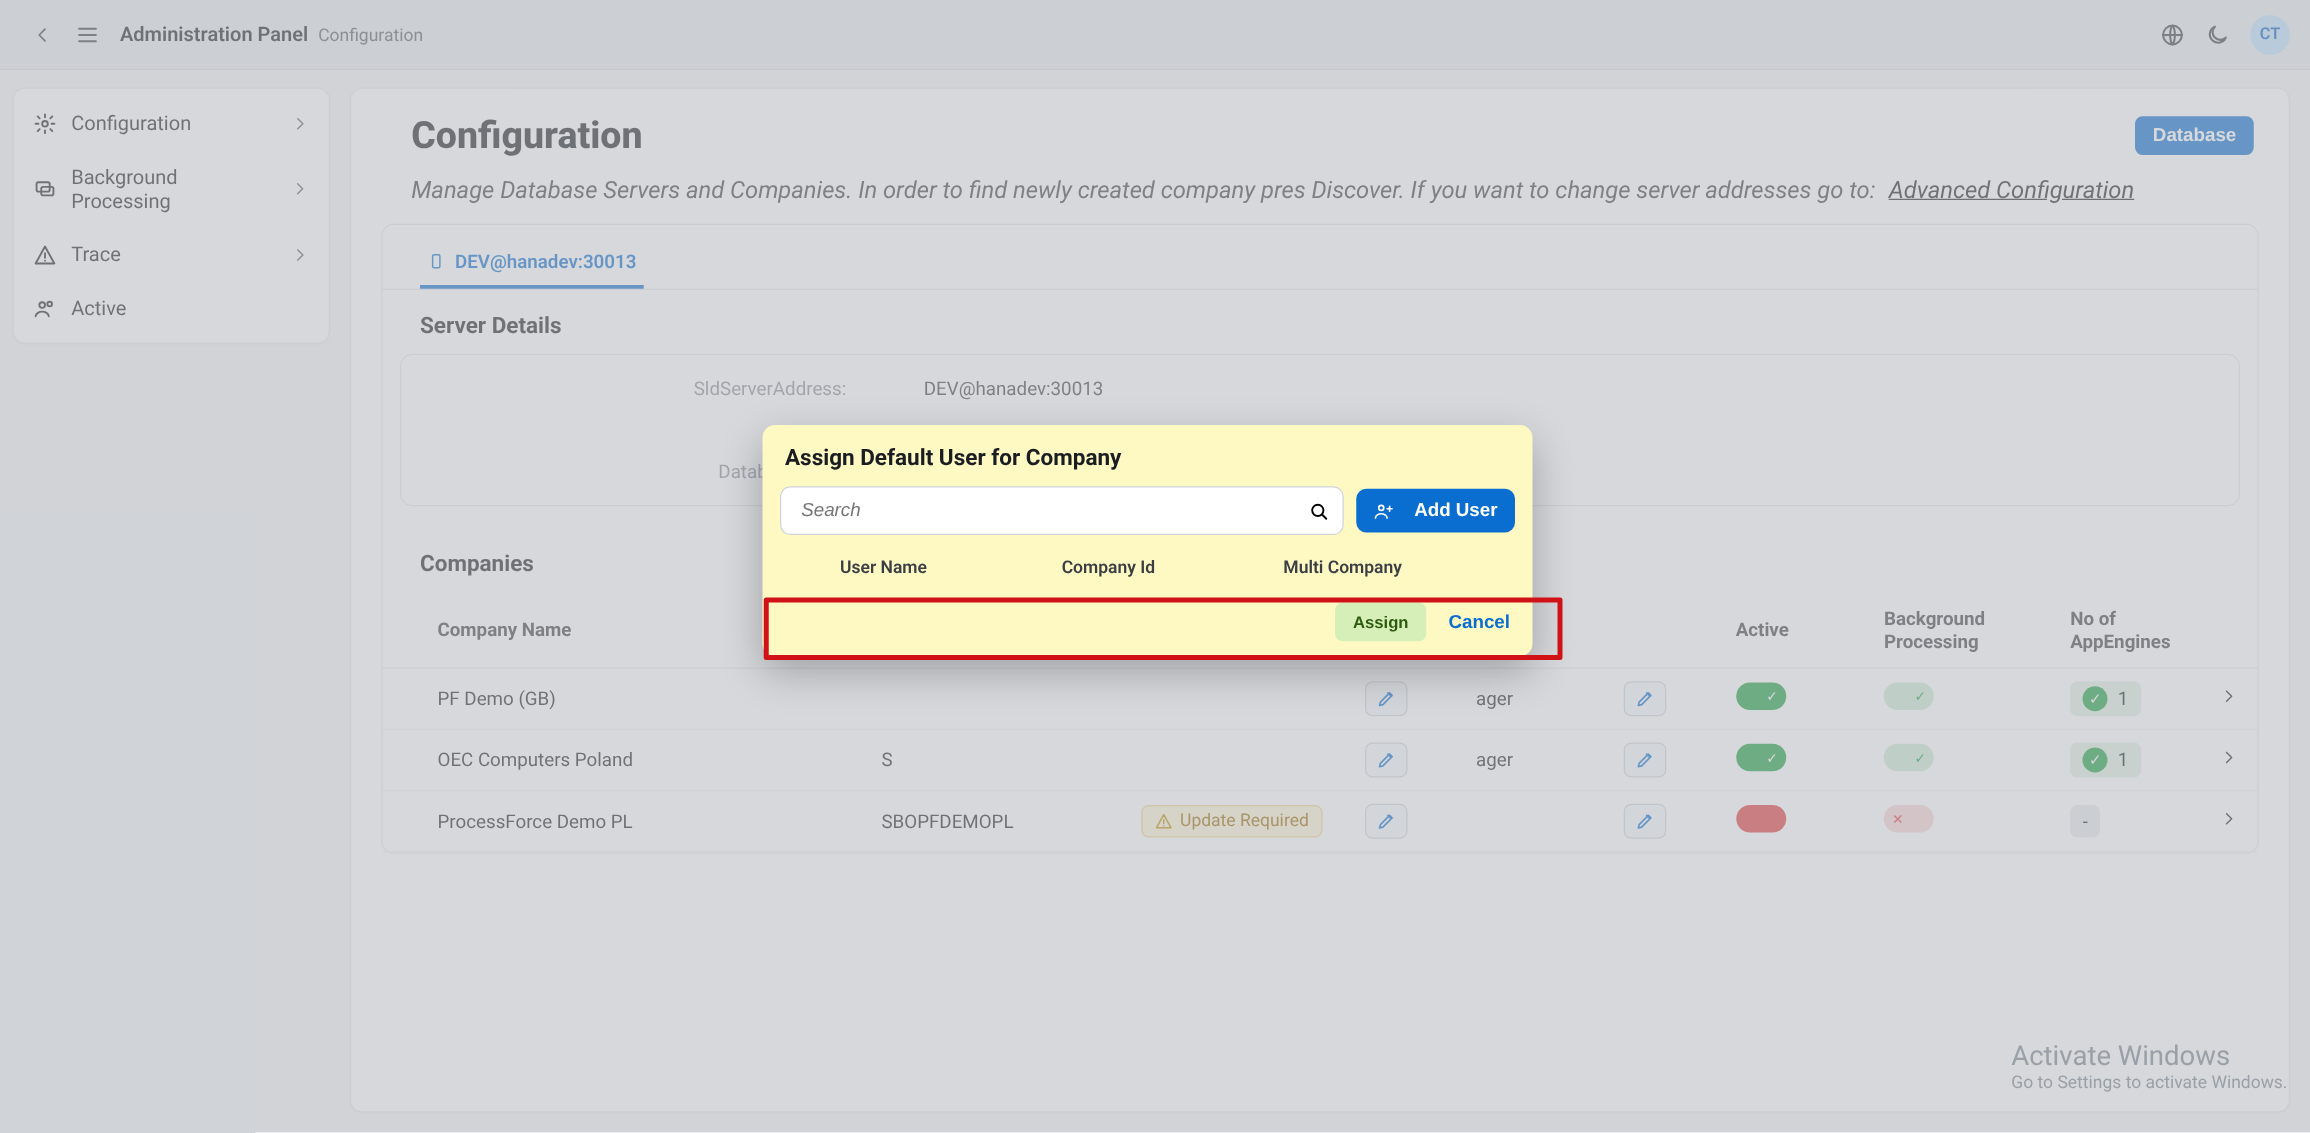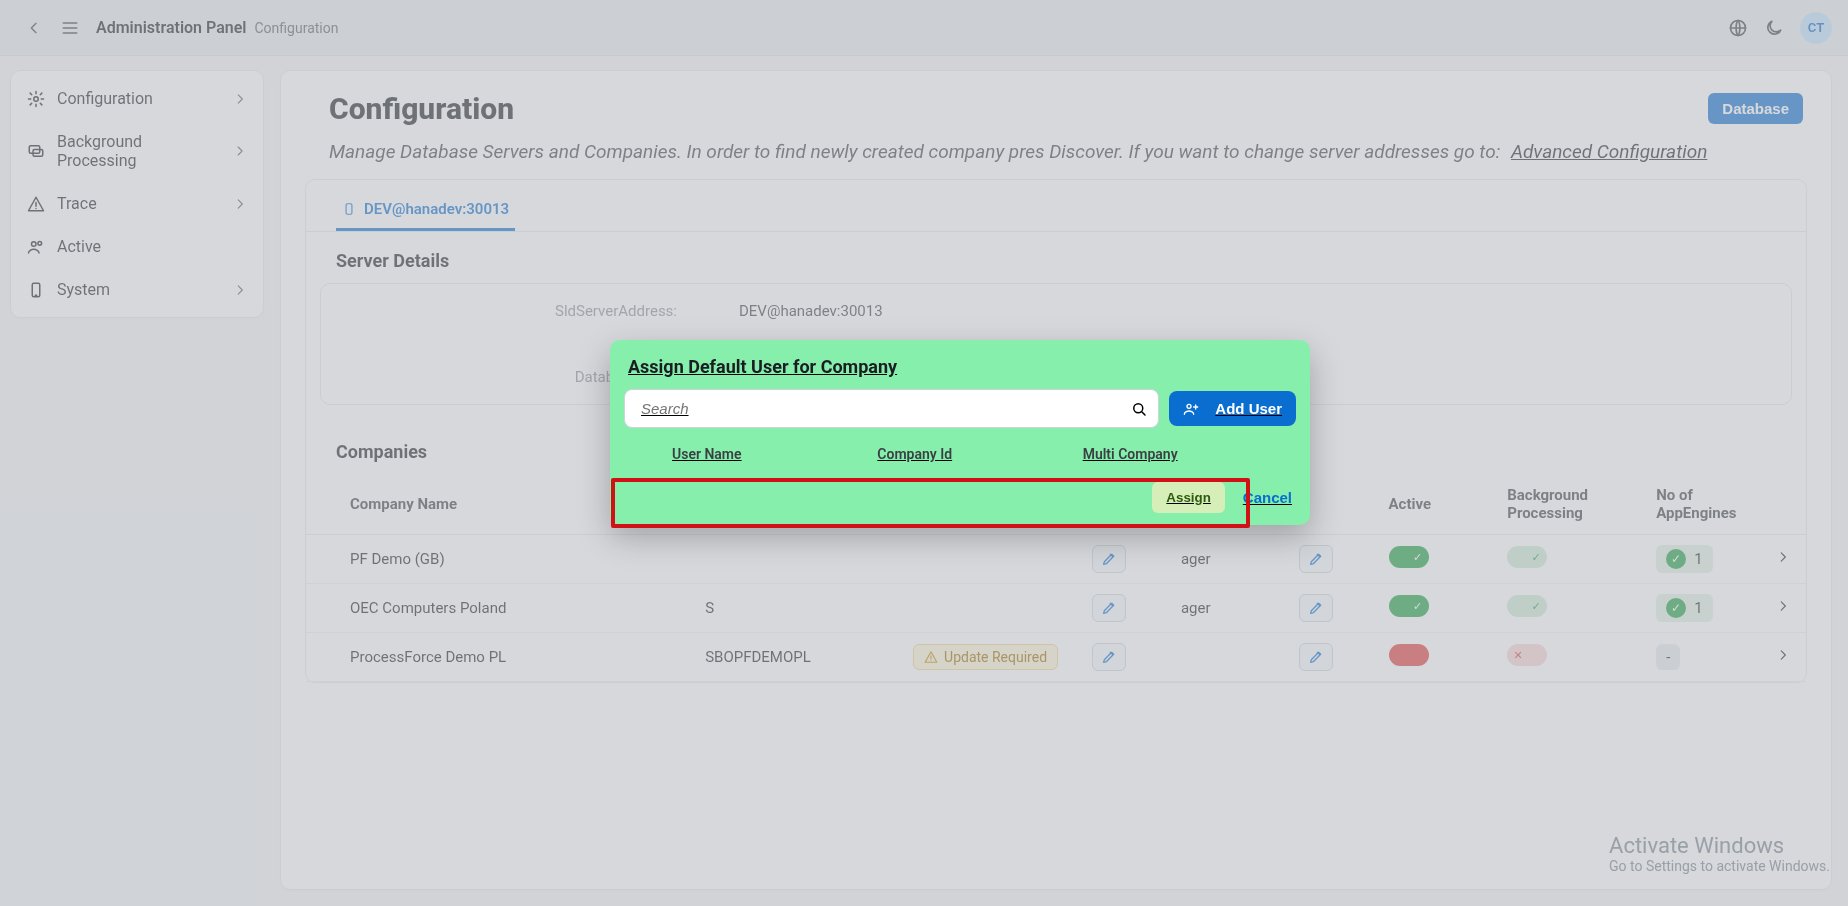--- a/index.html
+++ b/index.html
@@ -50,21 +50,21 @@
   .toggle.on  .knob-check, .toggle.onlight .knob-check { right: 3px;}
   .toggle.off .knob-x, .toggle.offlight .knob-x { left: 3px; color: #e23b3b;}
   .toggle.onlight .knob-check{ color:#1a9e3e;}
   .pill { display: inline-flex; align-items: center; gap: 8px; background: #e2efe4; border-radius: 6px; padding: 4px 10px;}
   .pill .dot { width: 20px; height: 20px; border-radius: 50%; background: #1a9e3e; color:#fff; display:inline-flex; align-items:center; justify-content:center; font-size:12px;}
   .pill.gray{ background: #e7e9ec;}
   .row-chevron{ color:#5b6066; text-align:right;}
   
   .overlay { position: absolute; inset: 0; background: rgba(180,184,190,.55);}
   
-  .modal { position: absolute; left: 610px; top: 340px; width: 700px; background: #86efac; border-radius: 10px; box-shadow: 0 12px 32px rgba(0,0,0,.25); overflow: visible; text-decoration: underline;}
+  .modal { position: absolute; left: 610px; top: 340px; width: 616px; background: #fef9c3; border-radius: 10px; box-shadow: 0 12px 32px rgba(0,0,0,.25); overflow: visible;}
   .modal-title { font-size: 18px; font-weight: 700; padding: 16px 18px 12px 18px; color: #1a1d21;}
   .modal-toolbar { display: flex; gap: 10px; padding: 0 14px 10px 14px; align-items: center;}
   .search { flex: 1 1 auto; display: flex; align-items: center; border: 1px solid #cfd4db; border-radius: 8px; background: #fff; padding: 0 10px;}
   .search input { flex: 1 1 auto; border: none; outline: none; font-size: 15px; padding: 10px 6px; font-style: italic; color: #6b7078; background: transparent;}
   .add-user-btn { display: inline-flex; align-items: center; gap: 16px; background: #0a6ed1; color: #fff; border: none; border-radius: 8px; padding: 9px 14px; font-weight: 600; font-size: 15px; cursor: pointer;}
   .modal-head { display: grid; grid-template-columns: 48px 1fr 1fr 1fr; padding: 8px 22px 10px 14px; font-size: 14px; color: #3b3f44; font-weight: 600;}
   .modal-head div:nth-child(2){ padding-left: 0;}
   .modal-row { display: grid; grid-template-columns: 48px 1fr 1fr 1fr; align-items: center; padding: 10px 22px 10px 14px; background: #eaf3fb; border-top: 1px solid #e5e7eb;}
   .modal-row .radio { width: 28px; height: 28px; border: 3px solid #0a5bbf; border-radius: 6px; display:flex; align-items:center; justify-content:center;}
   .modal-row .radio .dot { width: 14px; height: 14px; border-radius:50%; background:#0a6ed1; box-shadow: inset 0 0 0 3px #fff, 0 0 0 2px #0a6ed1;}
@@ -146,30 +146,20 @@
           <path class="stroke" d="M9 5l7 7-7 7"></path>
         </svg>
     </div>
     <div class="side-item">
       <svg class="ic" viewBox="0 0 24 24">
           <circle class="stroke" cx="9" cy="8" r="3"></circle>
           <path class="stroke" d="M2 20c0-3 4-5 7-5s7 2 7 5"></path>
           <circle class="stroke" cx="17" cy="7" r="2.5"></circle>
         </svg>
       <span>Active</span>
-    </div>
-    <div class="side-item">
-      <svg class="ic" viewBox="0 0 24 24">
-          <rect class="stroke" x="7" y="3" width="10" height="18" rx="2"></rect>
-          <path class="stroke" d="M11 19h2"></path>
-        </svg>
-      <span>System</span>
-      <svg class="chev" width="14" height="14" viewBox="0 0 24 24">
-          <path class="stroke" d="M9 5l7 7-7 7"></path>
-        </svg>
     </div>
   </div>
 
   <div class="main">
     <div class="main-head">
       <h1 class="page-title">Configuration</h1>
       <div class="spacer" style="flex:1"></div>
       <button class="btn-primary">Database</button>
     </div>
     <div class="main-sub">

